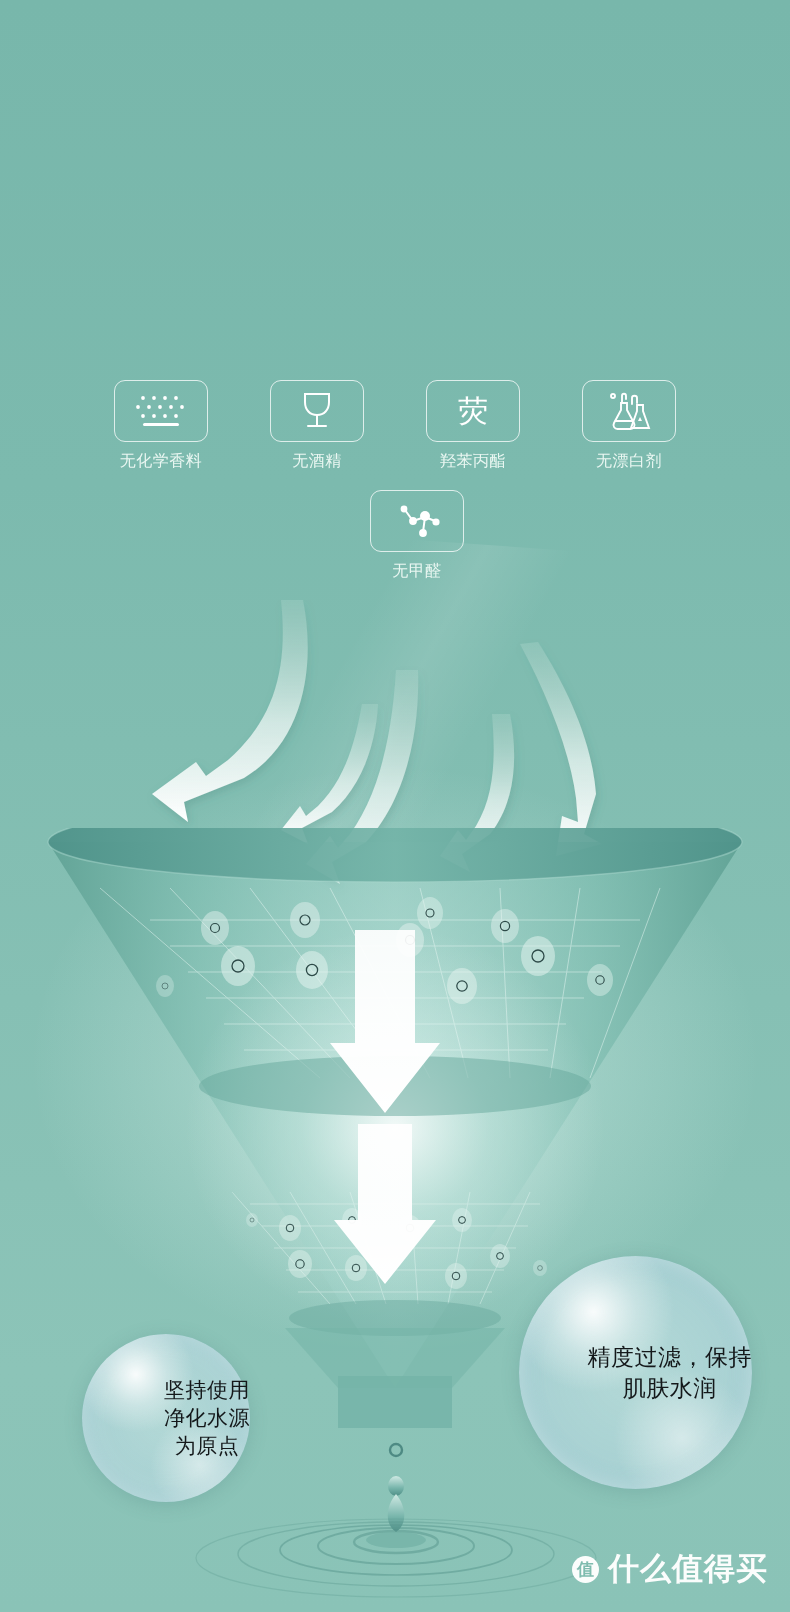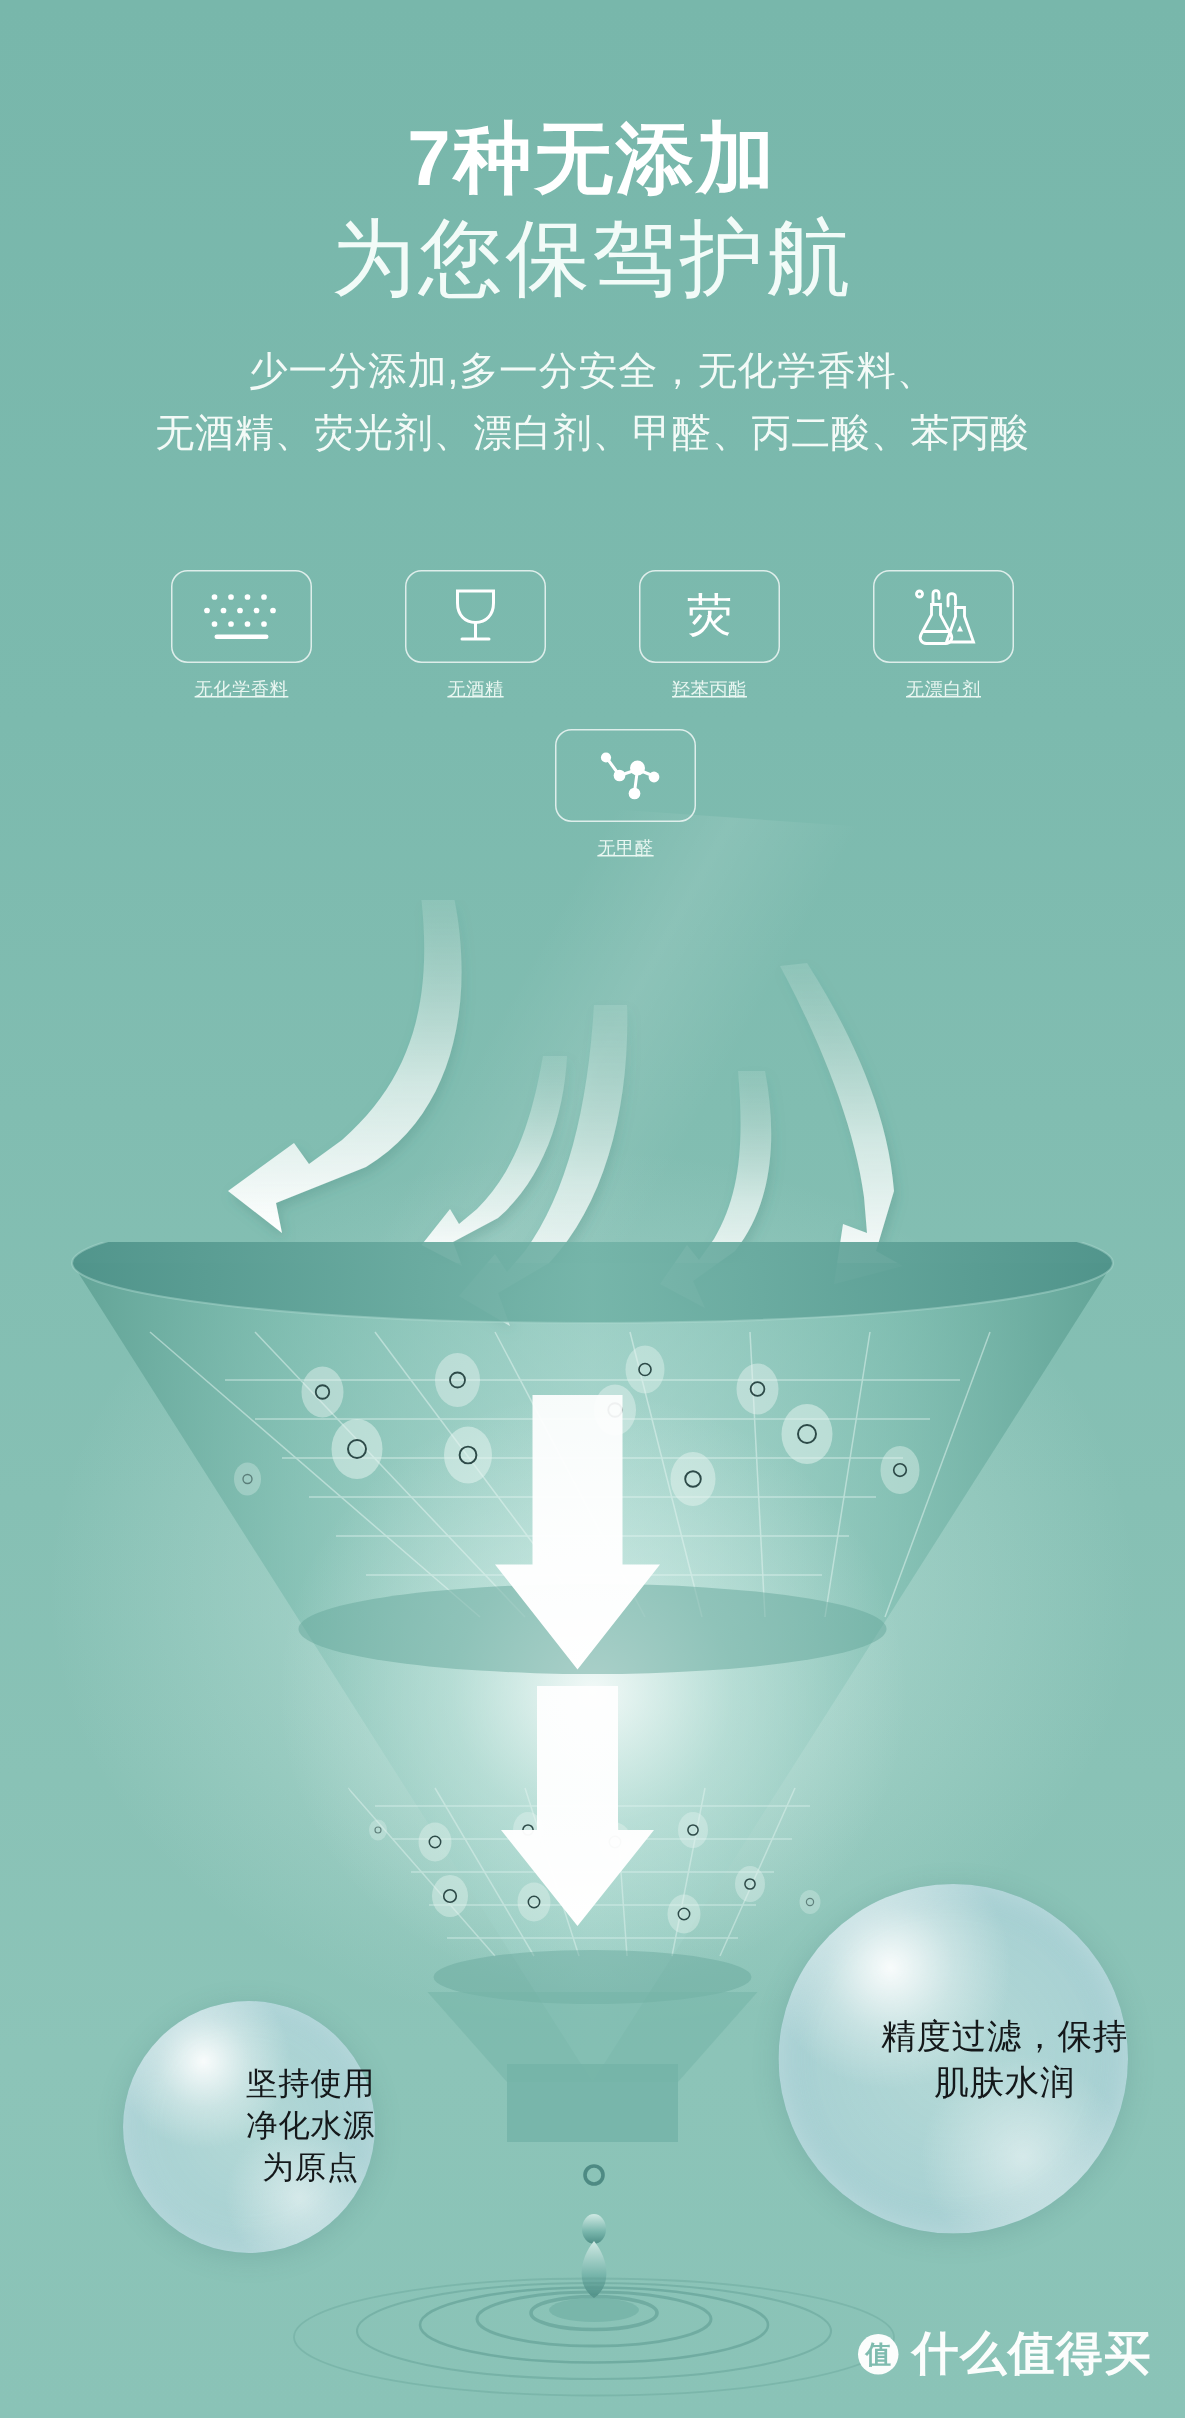--- a/index.html
+++ b/index.html
@@ -52,23 +52,22 @@
   .icon-cell{ width:100px; display:flex; flex-direction:column; align-items:center; }
   .icon-box{
     width:94px; height:62px;
     border:1.6px solid rgba(255,255,255,.75);
     border-radius:11px;
     display:flex; align-items:center; justify-content:center;
   }
   .icon-box svg{ display:block; }
   .icon-label{
     margin-top:9px;
-    color:#eaf7f2; font-size:12px; font-weight:300; letter-spacing:.5px;
+    color:#eaf7f2; font-size:16px; font-weight:300; letter-spacing:.5px;
     white-space:nowrap;
-    text-decoration:underline;
   }
   .glyph-txt{
     font-size:30px; color:#ffffff; font-weight:300; line-height:1;
     font-family:"Liberation Sans","DejaVu Sans",sans-serif;
   }
 
   
   .inflow{ position:absolute; left:0; top:600px; width:790px; height:320px; }
 
   
@@ -114,28 +113,20 @@
   }
   .wm-text{ color:#ffffff; font-size:31px; font-weight:bold; letter-spacing:1px; }
 </style>
 </head>
 <body>
 
 <div class="page">
 
   <div class="diag-wash"></div>
 
-  <div class="header">
-    <div class="title-1">7种无添加</div>
-    <div class="title-2">为您保驾护航</div>
-    <div class="subtitle">
-      <div>少一分添加,多一分安全，无化学香料、</div>
-      <div>无酒精、荧光剂、漂白剂、甲醛、丙二酸、苯丙酸</div>
-    </div>
-  </div>
 
   <div class="icon-rows">
 
     <div class="icon-row row1">
 
       <div class="icon-cell">
         <div class="icon-box">
           <span>
             <svg width="52" height="38" viewBox="0 0 52 38">
               <g fill="#ffffff">

